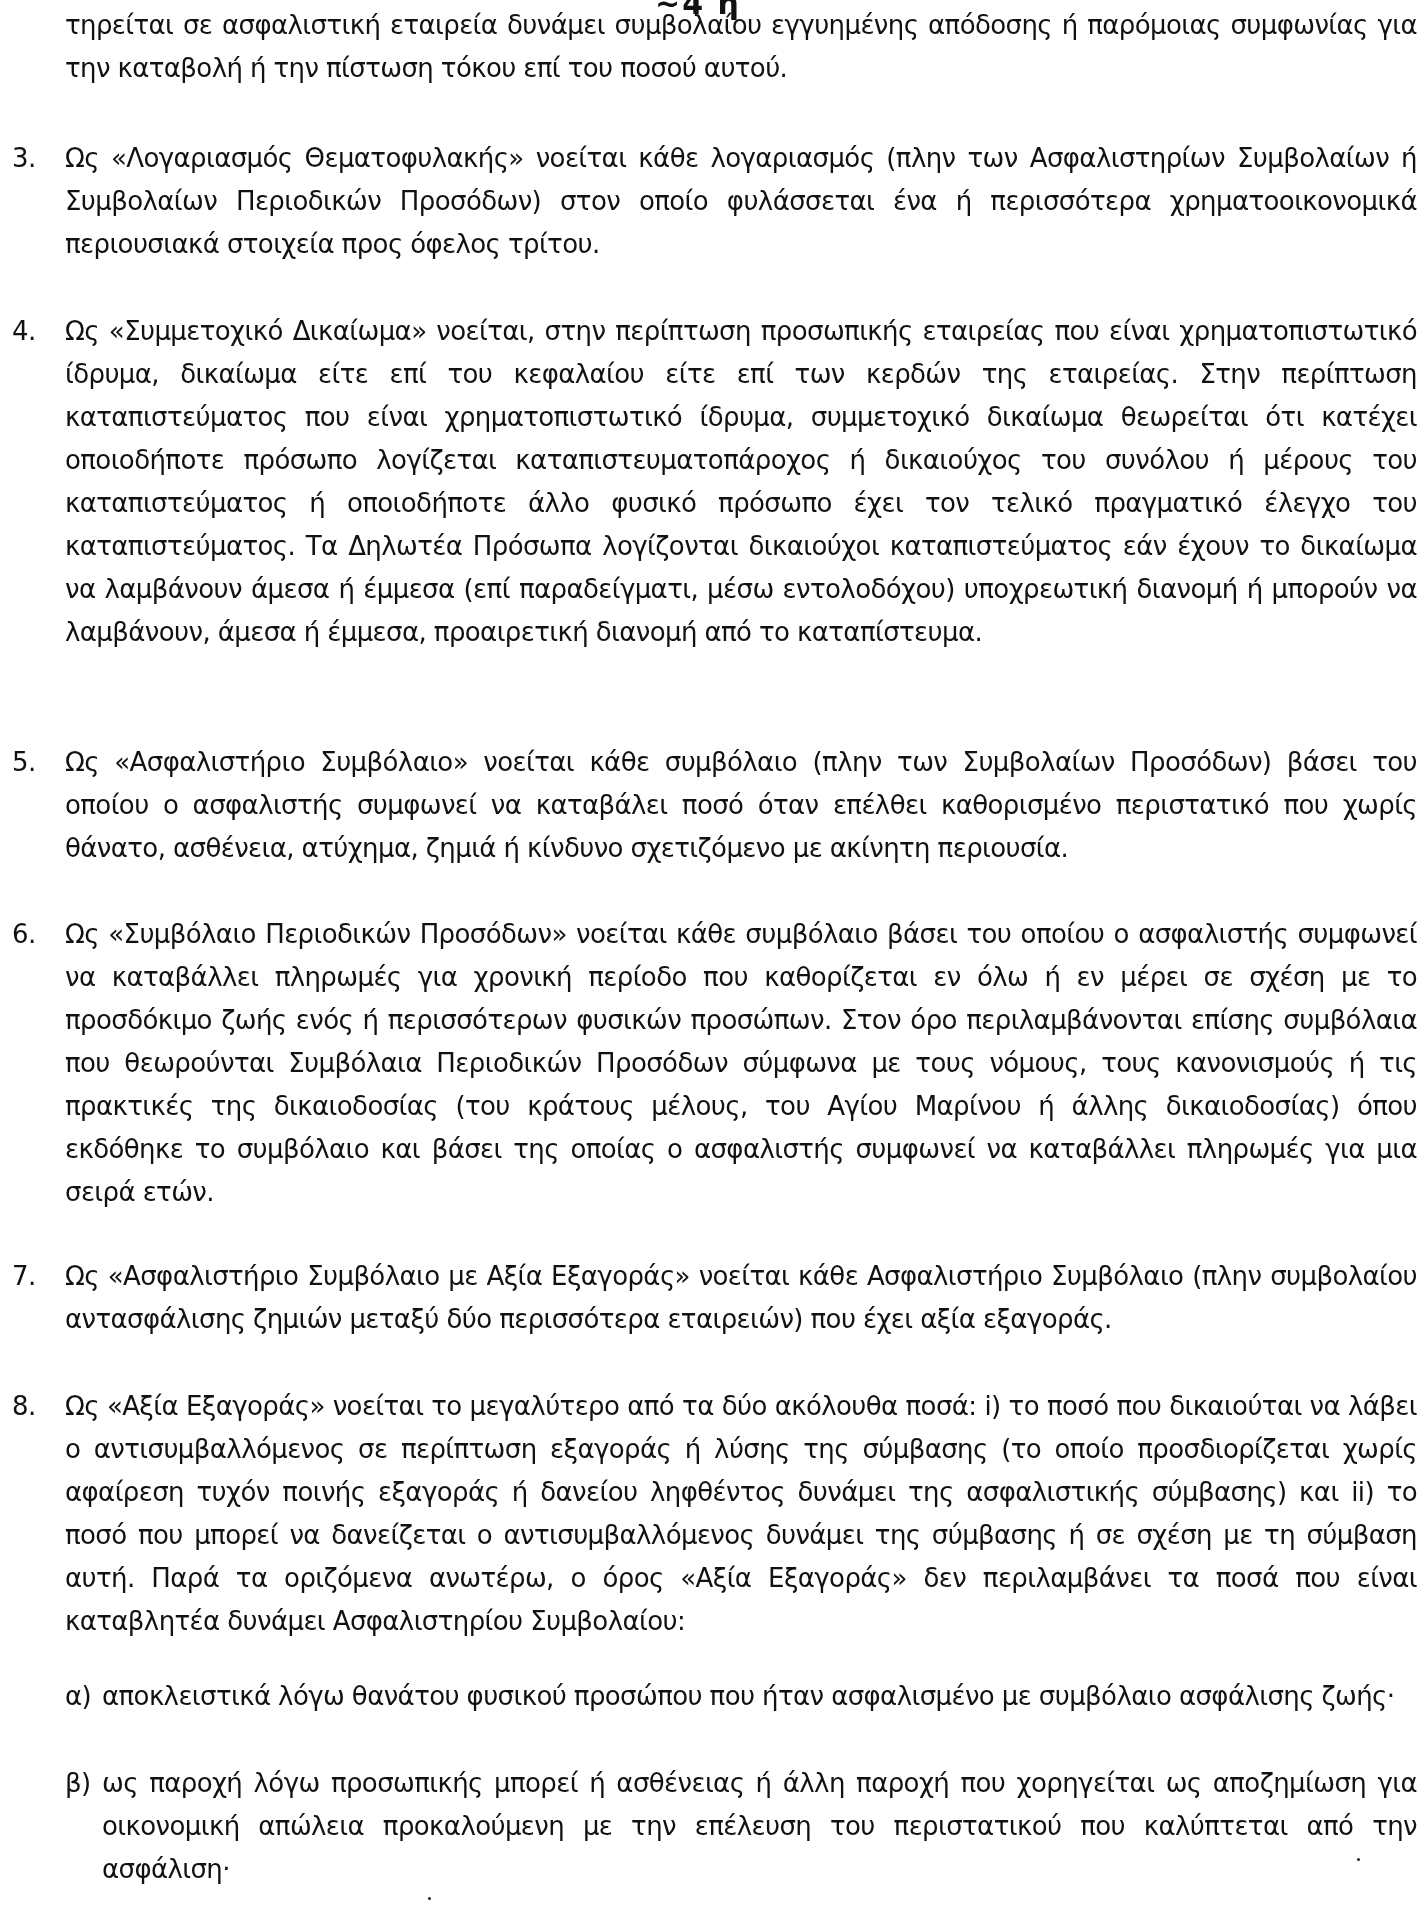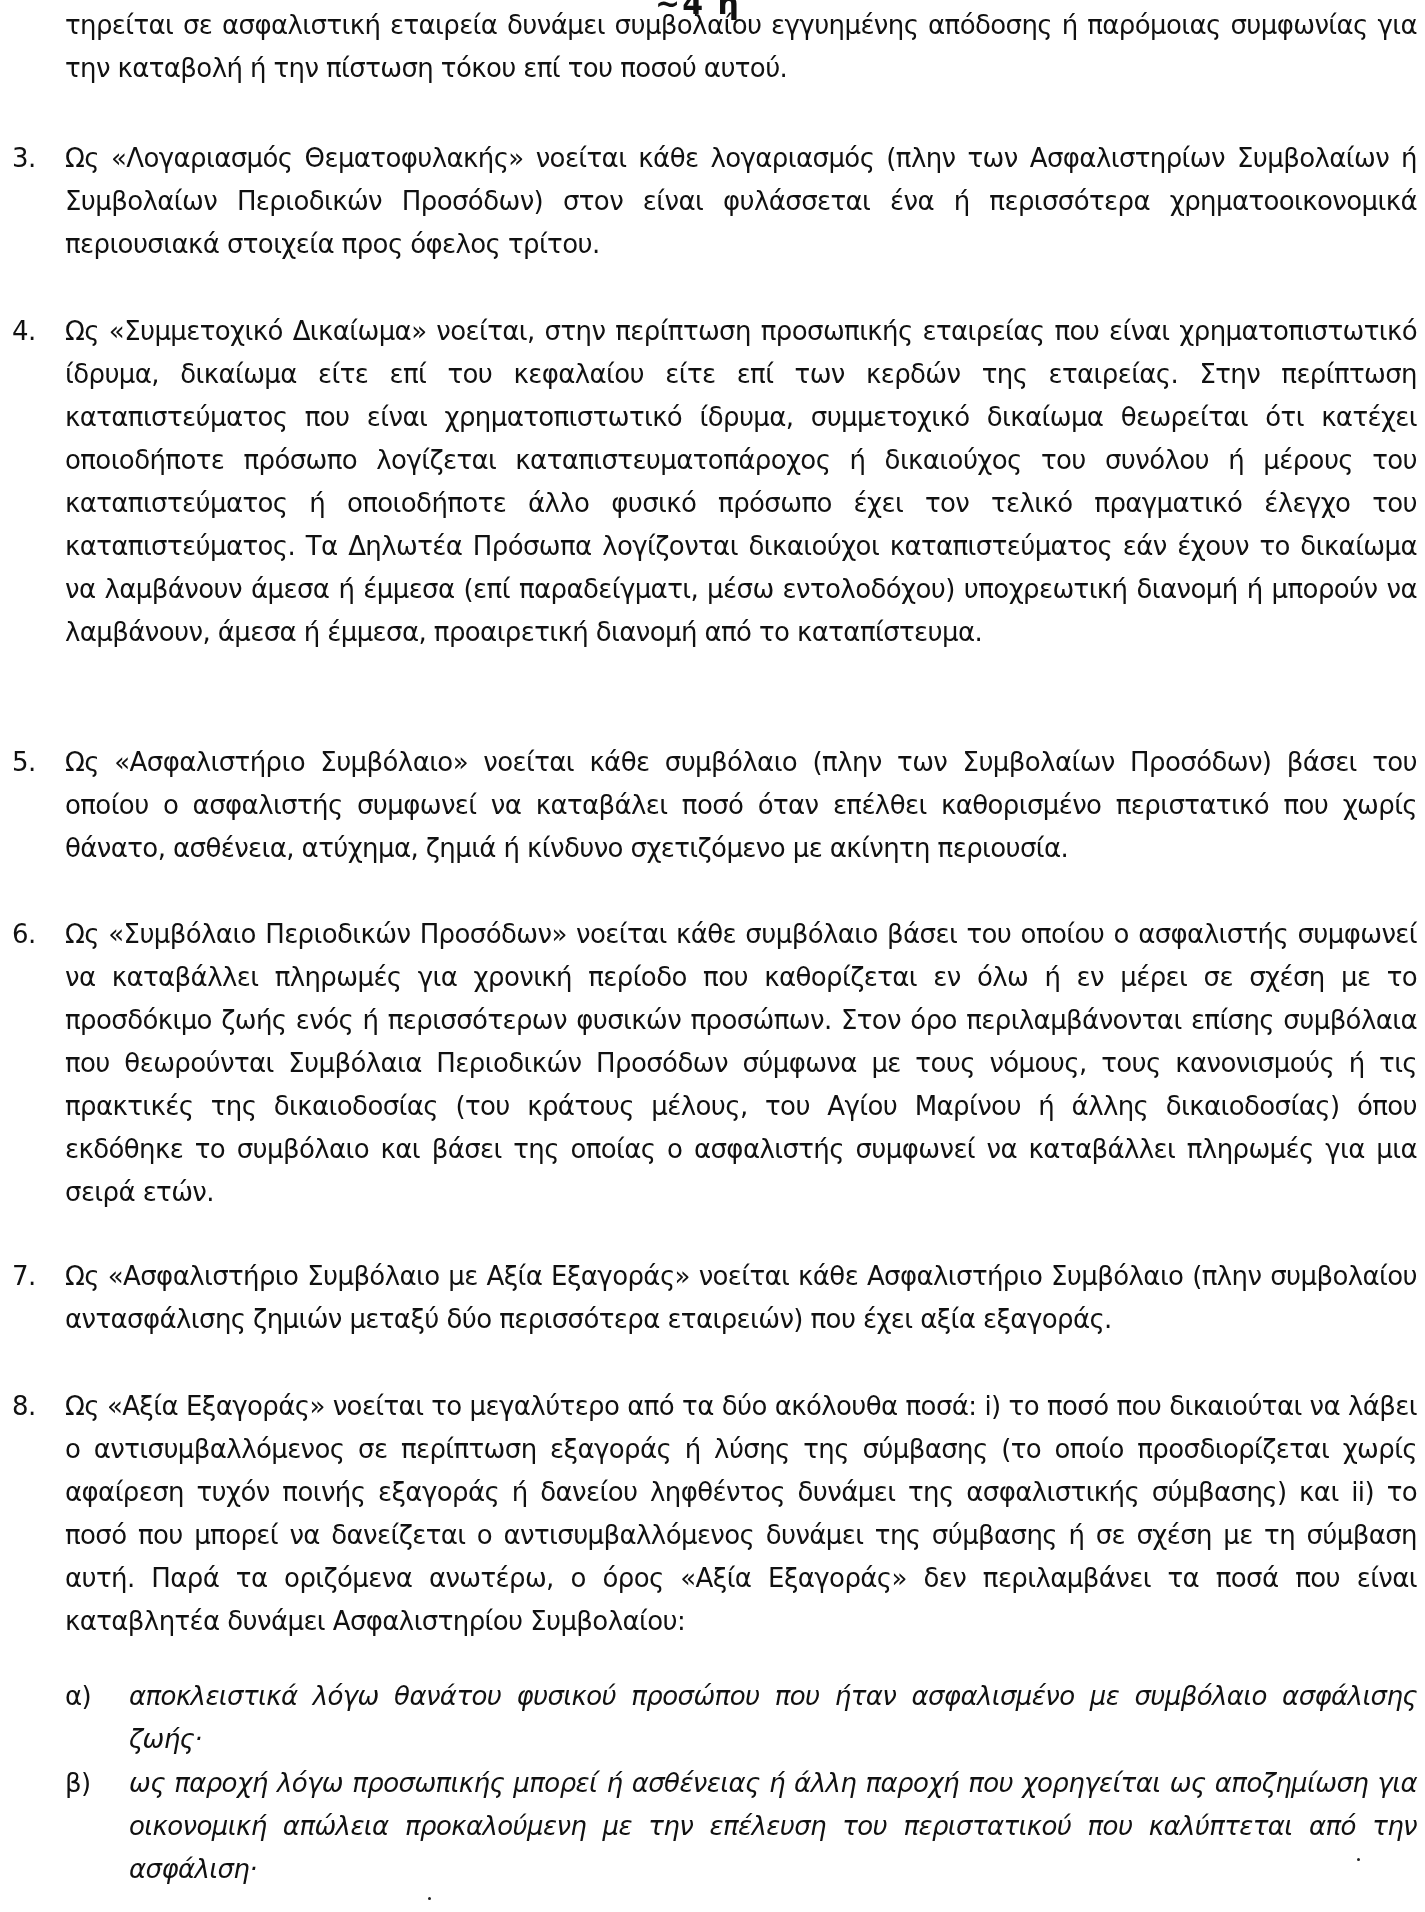--- a/index.html
+++ b/index.html
@@ -63,22 +63,21 @@
     left: 65px;
     width: 1352px;
   }
   .sub .label {
     position: absolute;
     left: 0;
     top: 0;
     line-height: 43px;
   }
   .sub .para-text {
-    margin-left: 64px;
-    font-style: italic;
+    margin-left: 37px;
   }
   .dot {
     position: absolute;
     width: 3px;
     height: 3px;
     background: #222;
     border-radius: 50%;
   }
 </style>
 </head>
@@ -87,21 +86,21 @@
 <div class="page">
 
   <div class="scribble">~4 η</div>
 
   <div class="continuation">
     <p class="para-text">τηρείται σε ασφαλιστική εταιρεία δυνάμει συμβολαίου εγγυημένης απόδοσης ή παρόμοιας συμφωνίας για την καταβολή ή την πίστωση τόκου επί του ποσού αυτού.</p>
   </div>
 
   <div class="item" style="top:137px;">
     <span class="num">3.</span>
-    <p class="para-text">Ως «Λογαριασμός Θεματοφυλακής» νοείται κάθε λογαριασμός (πλην των Ασφαλιστηρίων Συμβολαίων ή Συμβολαίων Περιοδικών Προσόδων) στον είναι φυλάσσεται ένα ή περισσότερα χρηματοοικονομικά περιουσιακά στοιχεία προς όφελος τρίτου.</p>
+    <p class="para-text">Ως «Λογαριασμός Θεματοφυλακής» νοείται κάθε λογαριασμός (πλην των Ασφαλιστηρίων Συμβολαίων ή Συμβολαίων Περιοδικών Προσόδων) στον οποίο φυλάσσεται ένα ή περισσότερα χρηματοοικονομικά περιουσιακά στοιχεία προς όφελος τρίτου.</p>
   </div>
 
   <div class="item" style="top:310px;">
     <span class="num">4.</span>
     <p class="para-text">Ως «Συμμετοχικό Δικαίωμα» νοείται, στην περίπτωση προσωπικής εταιρείας που είναι χρηματοπιστωτικό ίδρυμα, δικαίωμα είτε επί του κεφαλαίου είτε επί των κερδών της εταιρείας. Στην περίπτωση καταπιστεύματος που είναι χρηματοπιστωτικό ίδρυμα, συμμετοχικό δικαίωμα θεωρείται ότι κατέχει οποιοδήποτε πρόσωπο λογίζεται καταπιστευματοπάροχος ή δικαιούχος του συνόλου ή μέρους του καταπιστεύματος ή οποιοδήποτε άλλο φυσικό πρόσωπο έχει τον τελικό πραγματικό έλεγχο του καταπιστεύματος. Τα Δηλωτέα Πρόσωπα λογίζονται δικαιούχοι καταπιστεύματος εάν έχουν το δικαίωμα να λαμβάνουν άμεσα ή έμμεσα (επί παραδείγματι, μέσω εντολοδόχου) υποχρεωτική διανομή ή μπορούν να λαμβάνουν, άμεσα ή έμμεσα, προαιρετική διανομή από το καταπίστευμα.</p>
   </div>
 
   <div class="item" style="top:741px;">
     <span class="num">5.</span>
     <p class="para-text">Ως «Ασφαλιστήριο Συμβόλαιο» νοείται κάθε συμβόλαιο (πλην των Συμβολαίων Προσόδων) βάσει του οποίου ο ασφαλιστής συμφωνεί να καταβάλει ποσό όταν επέλθει καθορισμένο περιστατικό που χωρίς θάνατο, ασθένεια, ατύχημα, ζημιά ή κίνδυνο σχετιζόμενο με ακίνητη περιουσία.</p>

